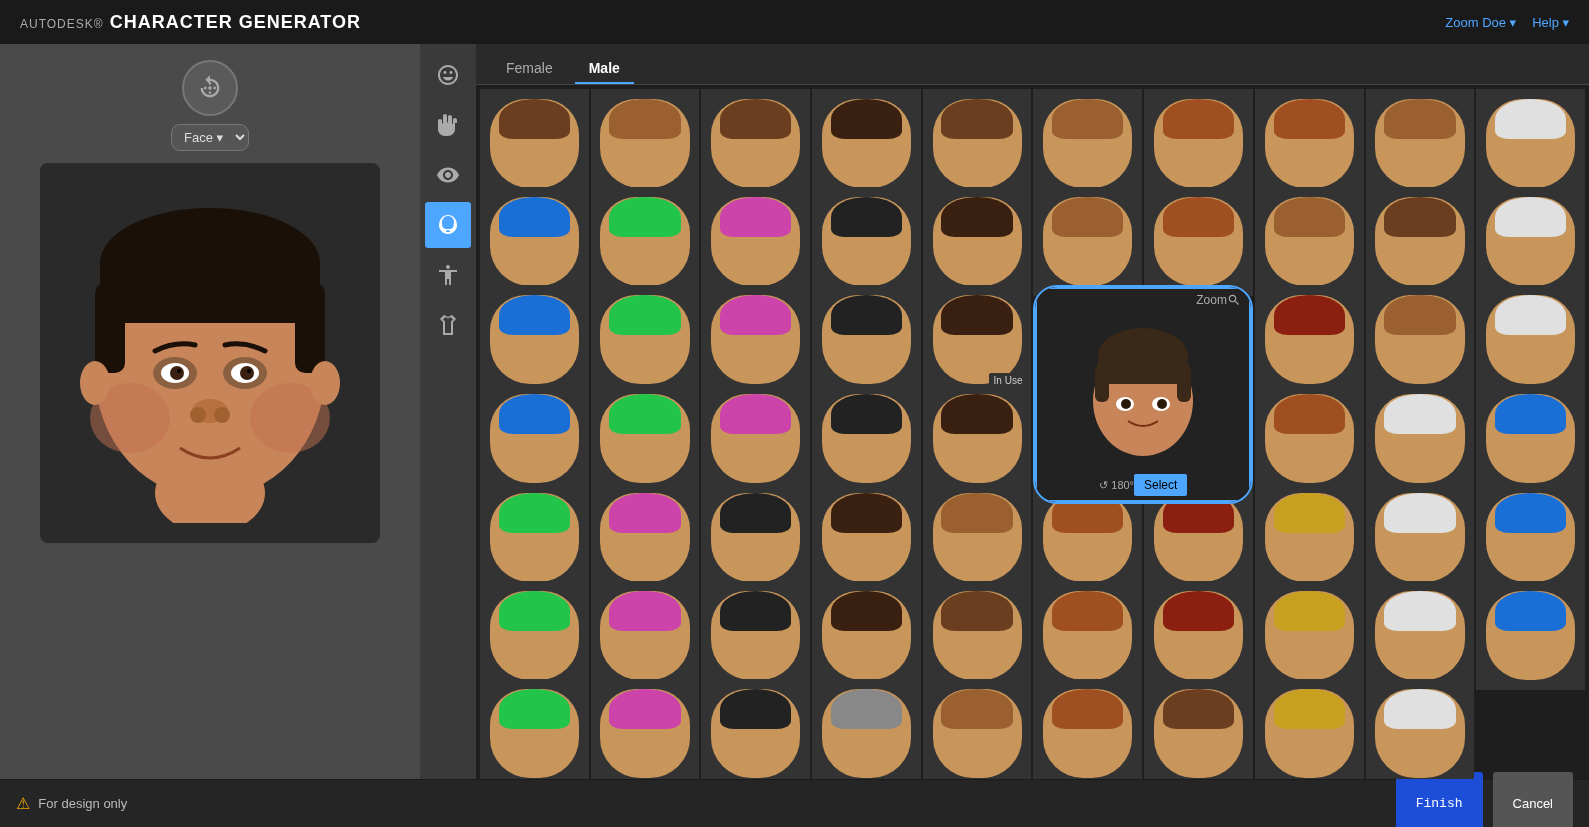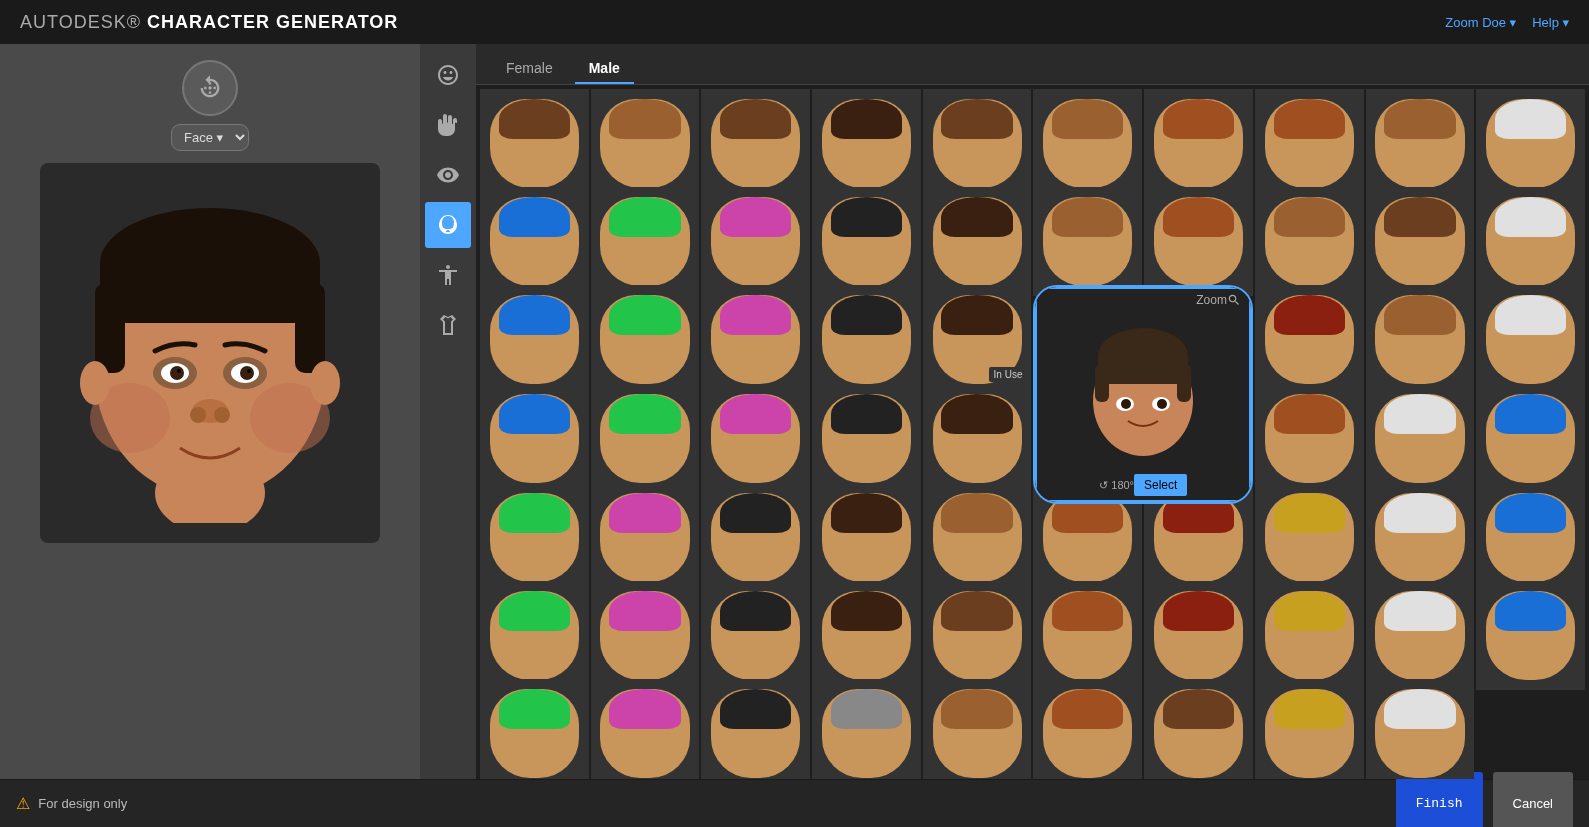--- a/index.html
+++ b/index.html
@@ -22,21 +22,21 @@
       padding: 0 20px;
     }
     #topbar-title {
       color: #fff;
       font-size: 18px;
       font-weight: bold;
       letter-spacing: 1px;
     }
     #topbar-title span.autodesk {
       font-weight: normal;
-      font-size: 18px;
+      font-size: 12px;
       color: #aaa;
     }
     #topbar-right {
       display: flex;
       align-items: center;
       gap: 16px;
     }
     .topbar-user, .topbar-help {
       color: #4da6ff;
       font-size: 13px;
@@ -186,21 +186,21 @@
     }
     .hair-top {
       position: absolute;
       top: 0; left: 10%;
       width: 80%;
       height: 45%;
       border-radius: 50% 50% 20% 20%;
     }
     .in-use-badge {
       position: absolute;
-      bottom: 12px;
+      bottom: 6px;
       right: 4px;
       background: #333;
       color: #ccc;
       font-size: 10px;
       padding: 2px 5px;
       border-radius: 2px;
     }
 
     
     .zoom-popup {

